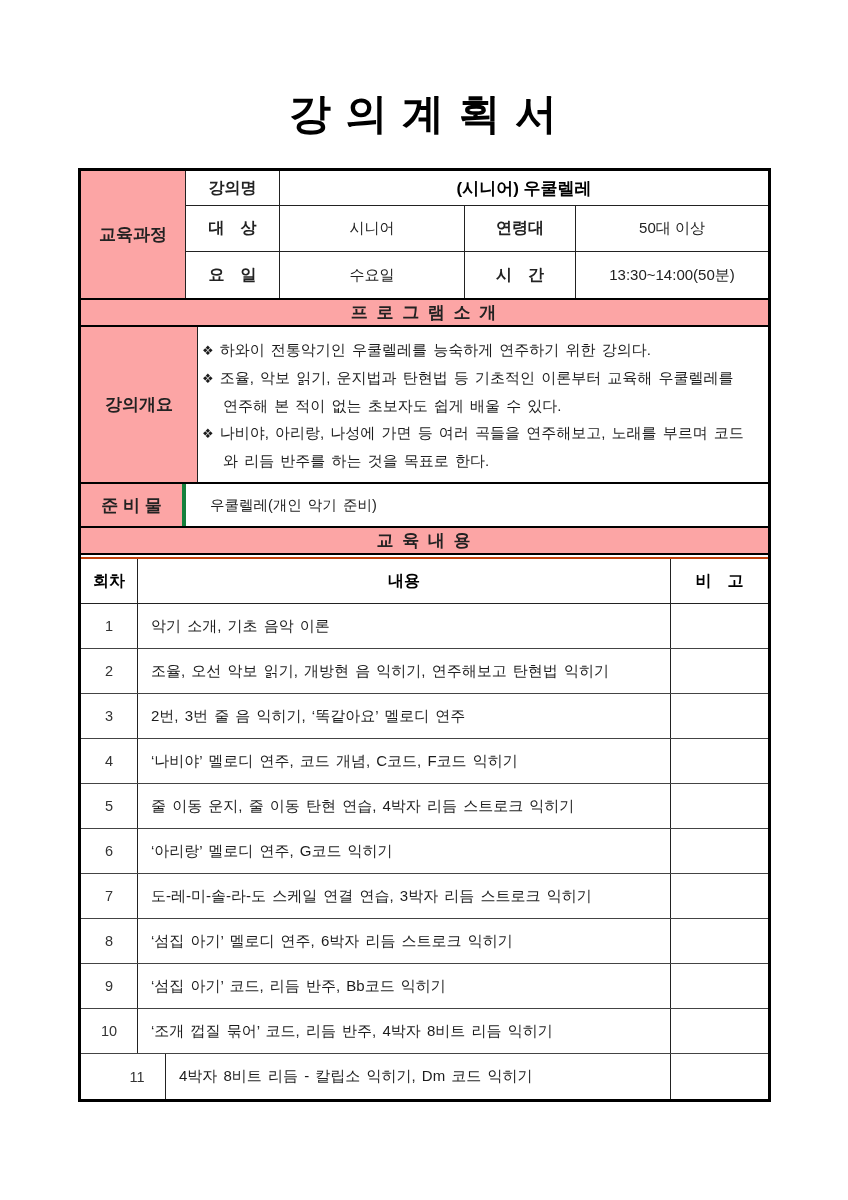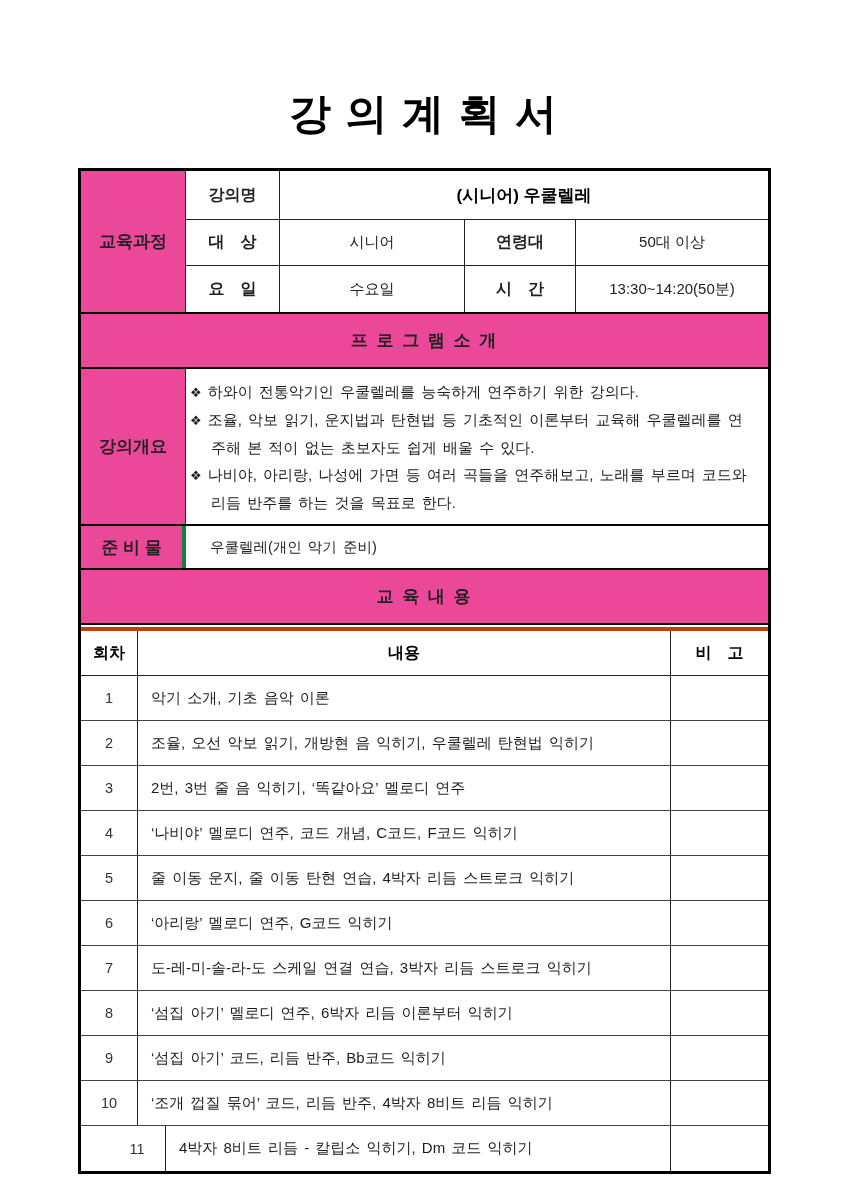--- a/index.html
+++ b/index.html
@@ -10,53 +10,53 @@
     position:absolute; top:86px; left:0; width:100%;
     text-align:center; font-family:"Liberation Serif","DejaVu Serif",serif;
     font-weight:bold; font-size:42px; color:#000; letter-spacing:2px;
   }
 
   .doc {
     position:absolute; left:78px; top:168px; width:693px;
     border:3px solid #000; background:#fff;
   }
 
-  .band-bg { background:#ec4899; }
+  .band-bg { background:#fca5a5; }
 
   
   .sec-course { display:flex; }
   .course-left {
     width:105px; border-right:1px solid #222;
     display:flex; align-items:center; justify-content:center;
     font-weight:bold; font-size:17px;
   }
   .course-right { flex:1; display:flex; flex-direction:column; }
   .c-row { display:flex; border-bottom:1px solid #222; }
   .c-row:last-child { border-bottom:none; }
-  .c-row.r1 { height:49px; }
+  .c-row.r1 { height:35px; }
   .c-row.r2, .c-row.r3 { height:46px; }
   .cell { display:flex; align-items:center; justify-content:center; font-size:15px; }
   .cell-label { width:94px; border-right:1px solid #222; font-weight:bold; font-size:16px; }
   .cell-wide { flex:1; font-weight:bold; font-size:17px; }
   .lecture-name { color:#000000; }
   .cell-v1 { width:185px; border-right:1px solid #222; }
   .cell-l2 { width:111px; border-right:1px solid #222; font-weight:bold; font-size:16px; }
   .cell-v2 { flex:1; }
 
   
   .band {
-    height:57px; border-top:2px solid #000; border-bottom:2px solid #000;
+    height:29px; border-top:2px solid #000; border-bottom:2px solid #000;
     display:flex; align-items:center; justify-content:center;
     font-weight:bold; font-size:17px; letter-spacing:2px;
   }
 
   
   .sec-overview { display:flex; min-height:135px; }
   .overview-left {
-    width:105px; border-right:1px solid #222;
+    width:117px; border-right:1px solid #222;
     display:flex; align-items:center; justify-content:center;
     font-weight:bold; font-size:17px;
   }
   .overview-body { flex:1; padding:9px 14px 8px 4px; }
   .bullet {
     font-size:15px; line-height:27px; word-spacing:2px;
     padding-left:21px; text-indent:-21px; color:#1c1c1c;
   }
   .bullet-icon { font-size:13px; margin-right:6px; color:#1c1c1c; }
 
@@ -66,21 +66,21 @@
     width:105px; border-right:4px solid #15803d;
     display:flex; align-items:center; justify-content:center;
     font-weight:bold; font-size:17px;
   }
   .materials-value {
     flex:1; display:flex; align-items:center; padding-left:24px;
     font-size:14.5px; word-spacing:2px;
   }
 
   
-  .sessions { border-top:4px solid #c2410c; margin-top:2px; }
+  .sessions { border-top:2px solid #c2410c; margin-top:2px; }
   .s-row { display:flex; height:45px; border-bottom:1px solid #444; }
   .s-row:last-child { border-bottom:none;padding-left:28px; }
   .s-head { border-bottom:1px solid #222; }
   .s-no {
     width:57px; border-right:1px solid #222;
     display:flex; align-items:center; justify-content:center;
     font-size:14.5px; color:#333;
   }
   .s-content {
     flex:1; border-right:1px solid #222;
@@ -109,21 +109,21 @@
       <div class="c-row r2">
         <div class="cell cell-label">대　상</div>
         <div class="cell cell-v1">시니어</div>
         <div class="cell cell-l2">연령대</div>
         <div class="cell cell-v2">50대 이상</div>
       </div>
       <div class="c-row r3">
         <div class="cell cell-label">요　일</div>
         <div class="cell cell-v1">수요일</div>
         <div class="cell cell-l2">시　간</div>
-        <div class="cell cell-v2">13:30~14:20(50분)</div>
+        <div class="cell cell-v2">13:30~14:00(50분)</div>
       </div>
     </div>
   </div>
 
   <div class="band band-bg">프 로 그 램 소 개</div>
 
   <div class="sec-overview">
     <div class="overview-left band-bg">강의개요</div>
     <div class="overview-body">
       <p class="bullet"><span class="bullet-icon">❖</span><span>하와이 전통악기인 우쿨렐레를 능숙하게 연주하기 위한 강의다.</span></p>
@@ -146,21 +146,21 @@
       <div class="s-note">비　고</div>
     </div>
 
     <div class="s-row">
       <div class="s-no">1</div>
       <div class="s-content">악기 소개, 기초 음악 이론</div>
       <div class="s-note"></div>
     </div>
     <div class="s-row">
       <div class="s-no">2</div>
-      <div class="s-content">조율, 오선 악보 읽기, 개방현 음 익히기, 우쿨렐레 탄현법 익히기</div>
+      <div class="s-content">조율, 오선 악보 읽기, 개방현 음 익히기, 연주해보고 탄현법 익히기</div>
       <div class="s-note"></div>
     </div>
     <div class="s-row">
       <div class="s-no">3</div>
       <div class="s-content">2번, 3번 줄 음 익히기, ‘똑같아요’ 멜로디 연주</div>
       <div class="s-note"></div>
     </div>
     <div class="s-row">
       <div class="s-no">4</div>
       <div class="s-content">‘나비야’ 멜로디 연주, 코드 개념, C코드, F코드 익히기</div>
@@ -176,21 +176,21 @@
       <div class="s-content">‘아리랑’ 멜로디 연주, G코드 익히기</div>
       <div class="s-note"></div>
     </div>
     <div class="s-row">
       <div class="s-no">7</div>
       <div class="s-content">도-레-미-솔-라-도 스케일 연결 연습, 3박자 리듬 스트로크 익히기</div>
       <div class="s-note"></div>
     </div>
     <div class="s-row">
       <div class="s-no">8</div>
-      <div class="s-content">‘섬집 아기’ 멜로디 연주, 6박자 리듬 이론부터 익히기</div>
+      <div class="s-content">‘섬집 아기’ 멜로디 연주, 6박자 리듬 스트로크 익히기</div>
       <div class="s-note"></div>
     </div>
     <div class="s-row">
       <div class="s-no">9</div>
       <div class="s-content">‘섬집 아기’ 코드, 리듬 반주, Bb코드 익히기</div>
       <div class="s-note"></div>
     </div>
     <div class="s-row">
       <div class="s-no">10</div>
       <div class="s-content">‘조개 껍질 묶어’ 코드, 리듬 반주, 4박자 8비트 리듬 익히기</div>

